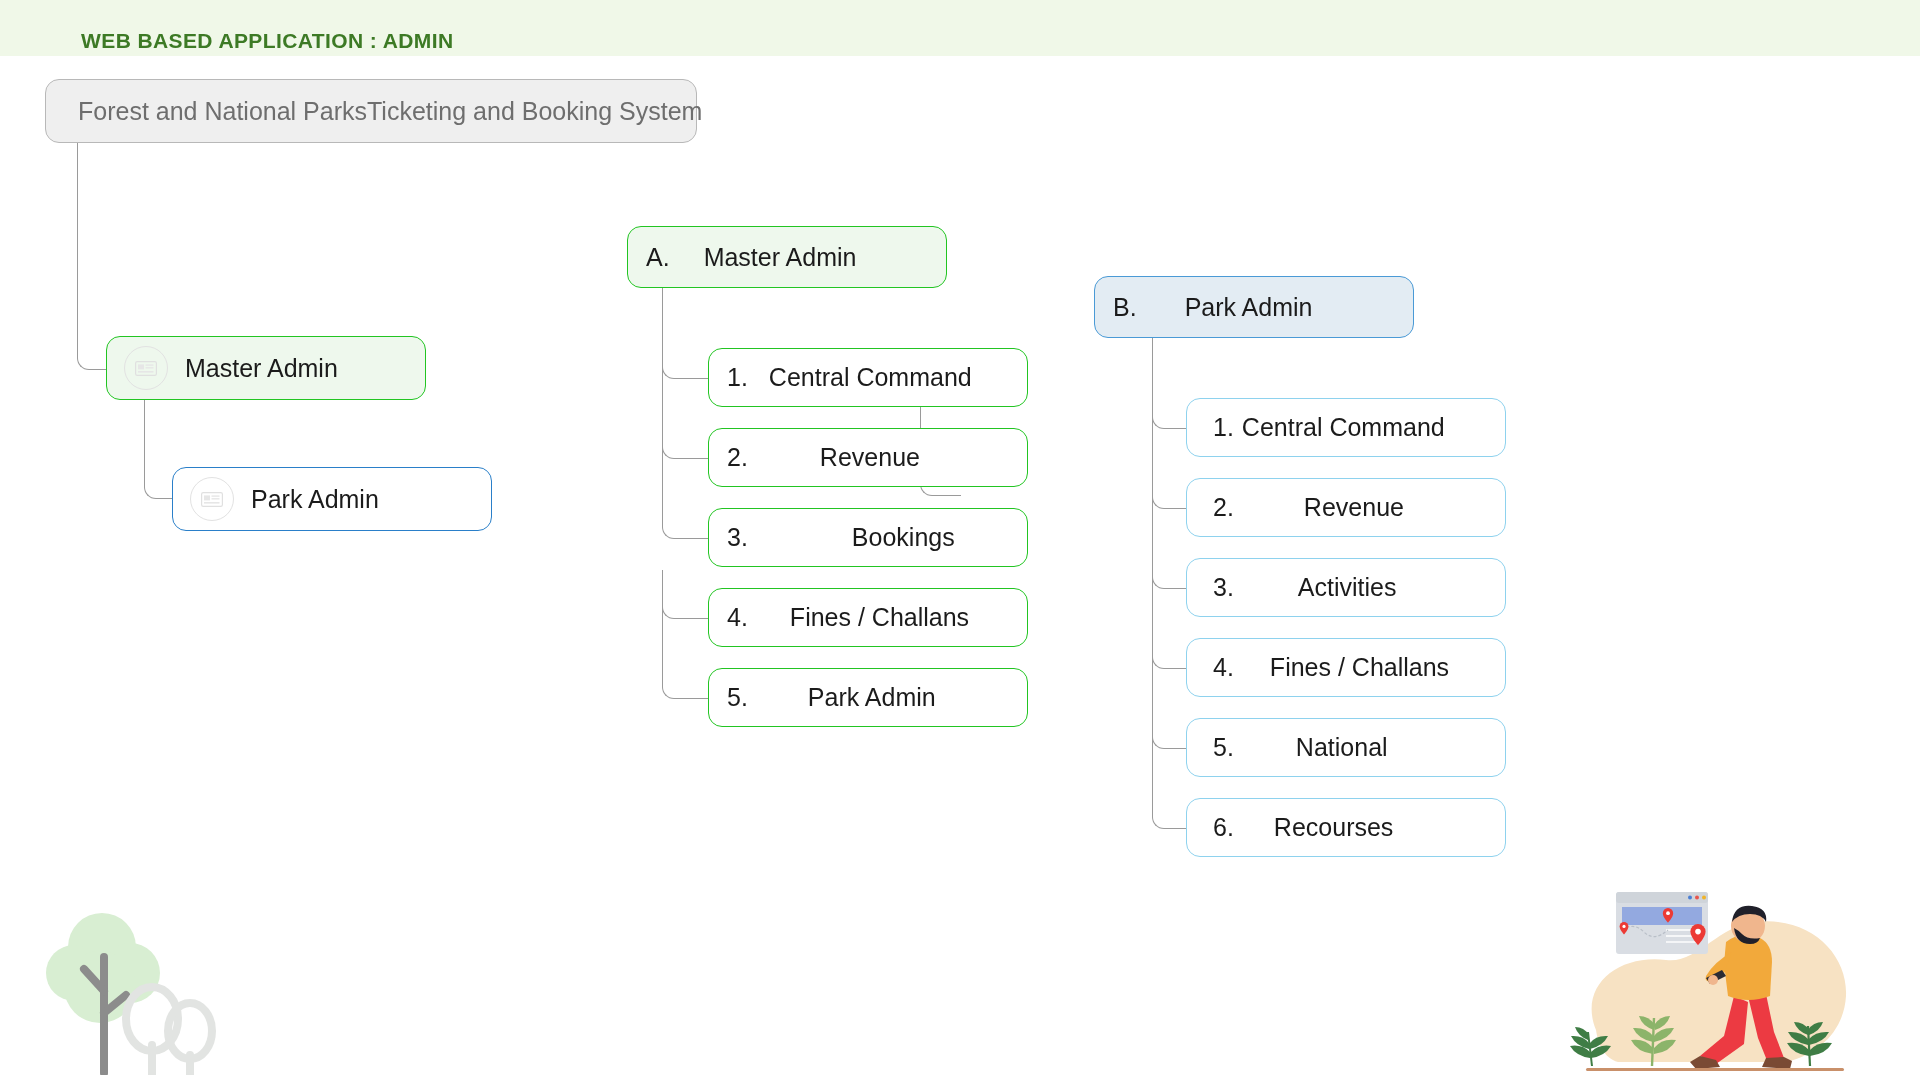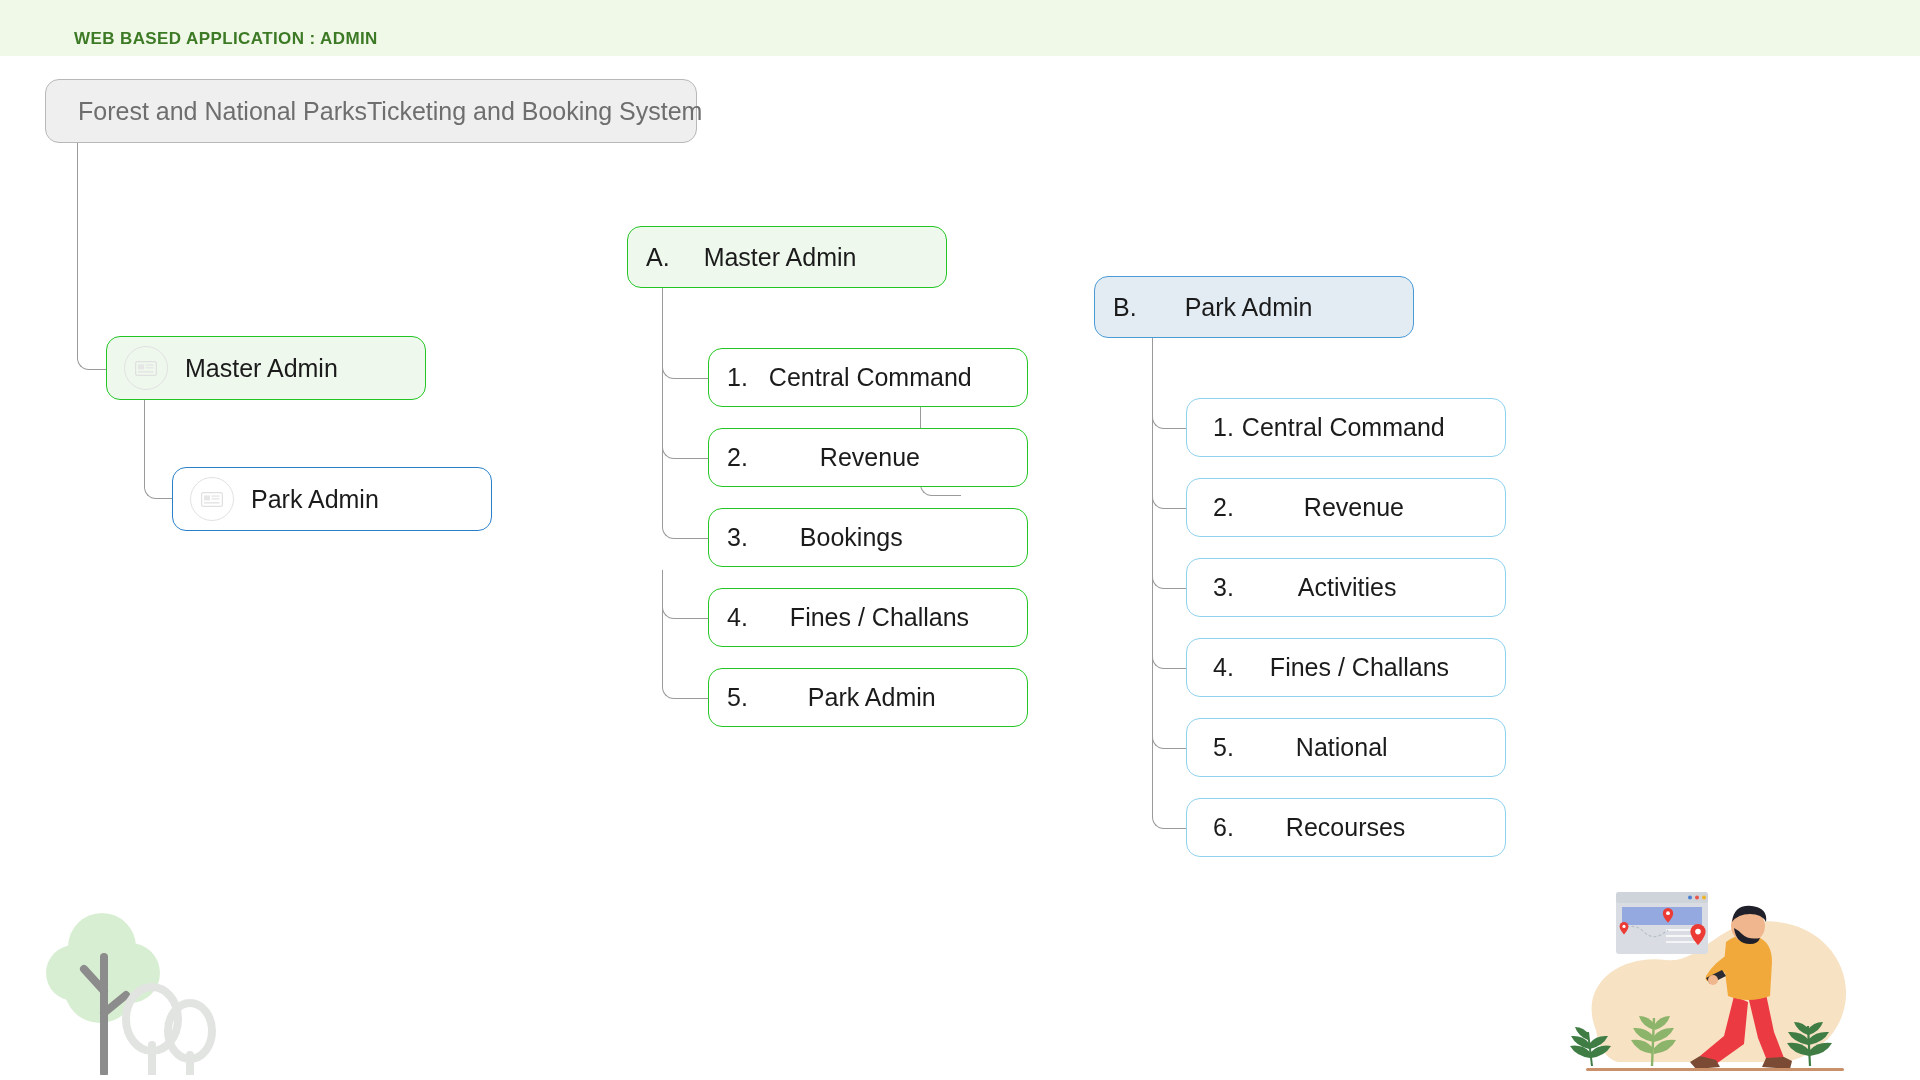--- a/index.html
+++ b/index.html
@@ -19,23 +19,23 @@
   .header-band {
     position: absolute;
     left: 0;
     top: 0;
     width: 1920px;
     height: 56px;
     background: #f0f8e8;
   }
   .header-title {
     position: absolute;
-    left: 74px;
+    left: 81px;
     top: 29px;
-    font-size: 17px;
+    font-size: 21px;
     font-weight: 700;
     letter-spacing: 0.4px;
     color: #3d7a25;
     white-space: nowrap;
   }
 
   
   .root-box {
     position: absolute;
     left: 45px;
@@ -215,21 +215,21 @@
 <div class="item-box green" style="left:708px; top:348px; width:320px; height:59px;">
   <span class="item-num" style="margin-left:18px;">1.</span>
   <span class="item-text" style="margin-left:21px;">Central Command</span>
 </div>
 <div class="item-box green" style="left:708px; top:428px; width:320px; height:59px;">
   <span class="item-num" style="margin-left:18px;">2.</span>
   <span class="item-text" style="margin-left:72px;">Revenue</span>
 </div>
 <div class="item-box green" style="left:708px; top:508px; width:320px; height:59px;">
   <span class="item-num" style="margin-left:18px;">3.</span>
-  <span class="item-text" style="margin-left:52px;">Bookings</span>
+  <span class="item-text" style="margin-left:104px;">Bookings</span>
 </div>
 <div class="item-box green" style="left:708px; top:588px; width:320px; height:59px;">
   <span class="item-num" style="margin-left:18px;">4.</span>
   <span class="item-text" style="margin-left:42px;">Fines / Challans</span>
 </div>
 <div class="item-box green" style="left:708px; top:668px; width:320px; height:59px;">
   <span class="item-num" style="margin-left:18px;">5.</span>
   <span class="item-text" style="margin-left:60px;">Park Admin</span>
 </div>
 
@@ -260,21 +260,21 @@
 <div class="item-box blue" style="left:1186px; top:638px; width:320px; height:59px;">
   <span class="item-num" style="margin-left:26px;">4.</span>
   <span class="item-text" style="margin-left:36px;">Fines / Challans</span>
 </div>
 <div class="item-box blue" style="left:1186px; top:718px; width:320px; height:59px;">
   <span class="item-num" style="margin-left:26px;">5.</span>
   <span class="item-text" style="margin-left:62px;">National</span>
 </div>
 <div class="item-box blue" style="left:1186px; top:798px; width:320px; height:59px;">
   <span class="item-num" style="margin-left:26px;">6.</span>
-  <span class="item-text" style="margin-left:52px;">Recourses</span>
+  <span class="item-text" style="margin-left:40px;">Recourses</span>
 </div>
 
 <div class="deco" style="left:40px; top:895px; width:200px; height:180px;">
   <svg width="200" height="180" viewBox="0 0 200 180" aria-hidden="true">
 
     <g fill="#d8eed2">
       <circle cx="62" cy="52" r="34"></circle>
       <circle cx="34" cy="78" r="28"></circle>
       <circle cx="90" cy="78" r="30"></circle>
       <circle cx="60" cy="92" r="36"></circle>

